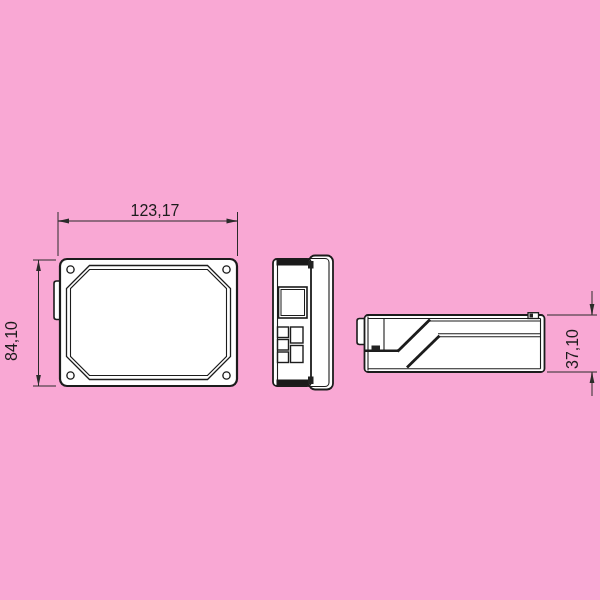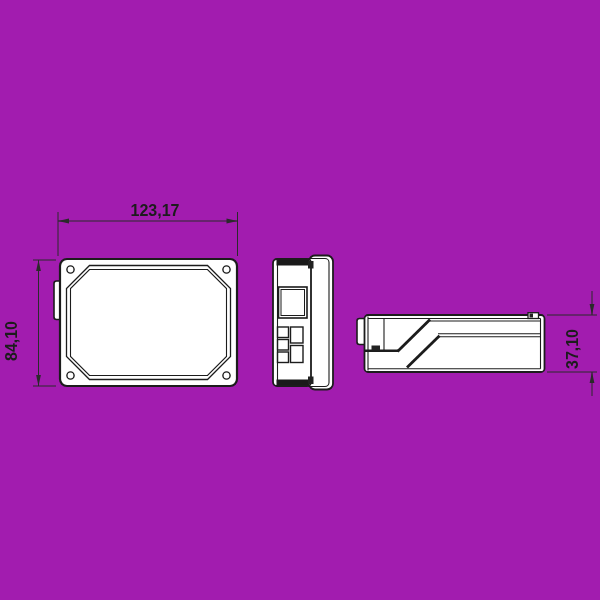--- a/index.html
+++ b/index.html
@@ -6,23 +6,22 @@
     margin: 0;
     padding: 0;
     background: #ffffff;
     width: 600px;
     height: 600px;
     overflow: hidden;
   }
   .canvas {
     width: 600px;
     height: 600px;
-    background: #a21caf;
+    background: #f9a8d4;
     position: relative;
-    font-weight: bold;
   }
   svg {
     display: block;
   }
   text.dim-label {
     font-family: "Liberation Sans", "DejaVu Sans", sans-serif;
     font-size: 16px;
     fill: #1c1c1c;
   }
 </style>

